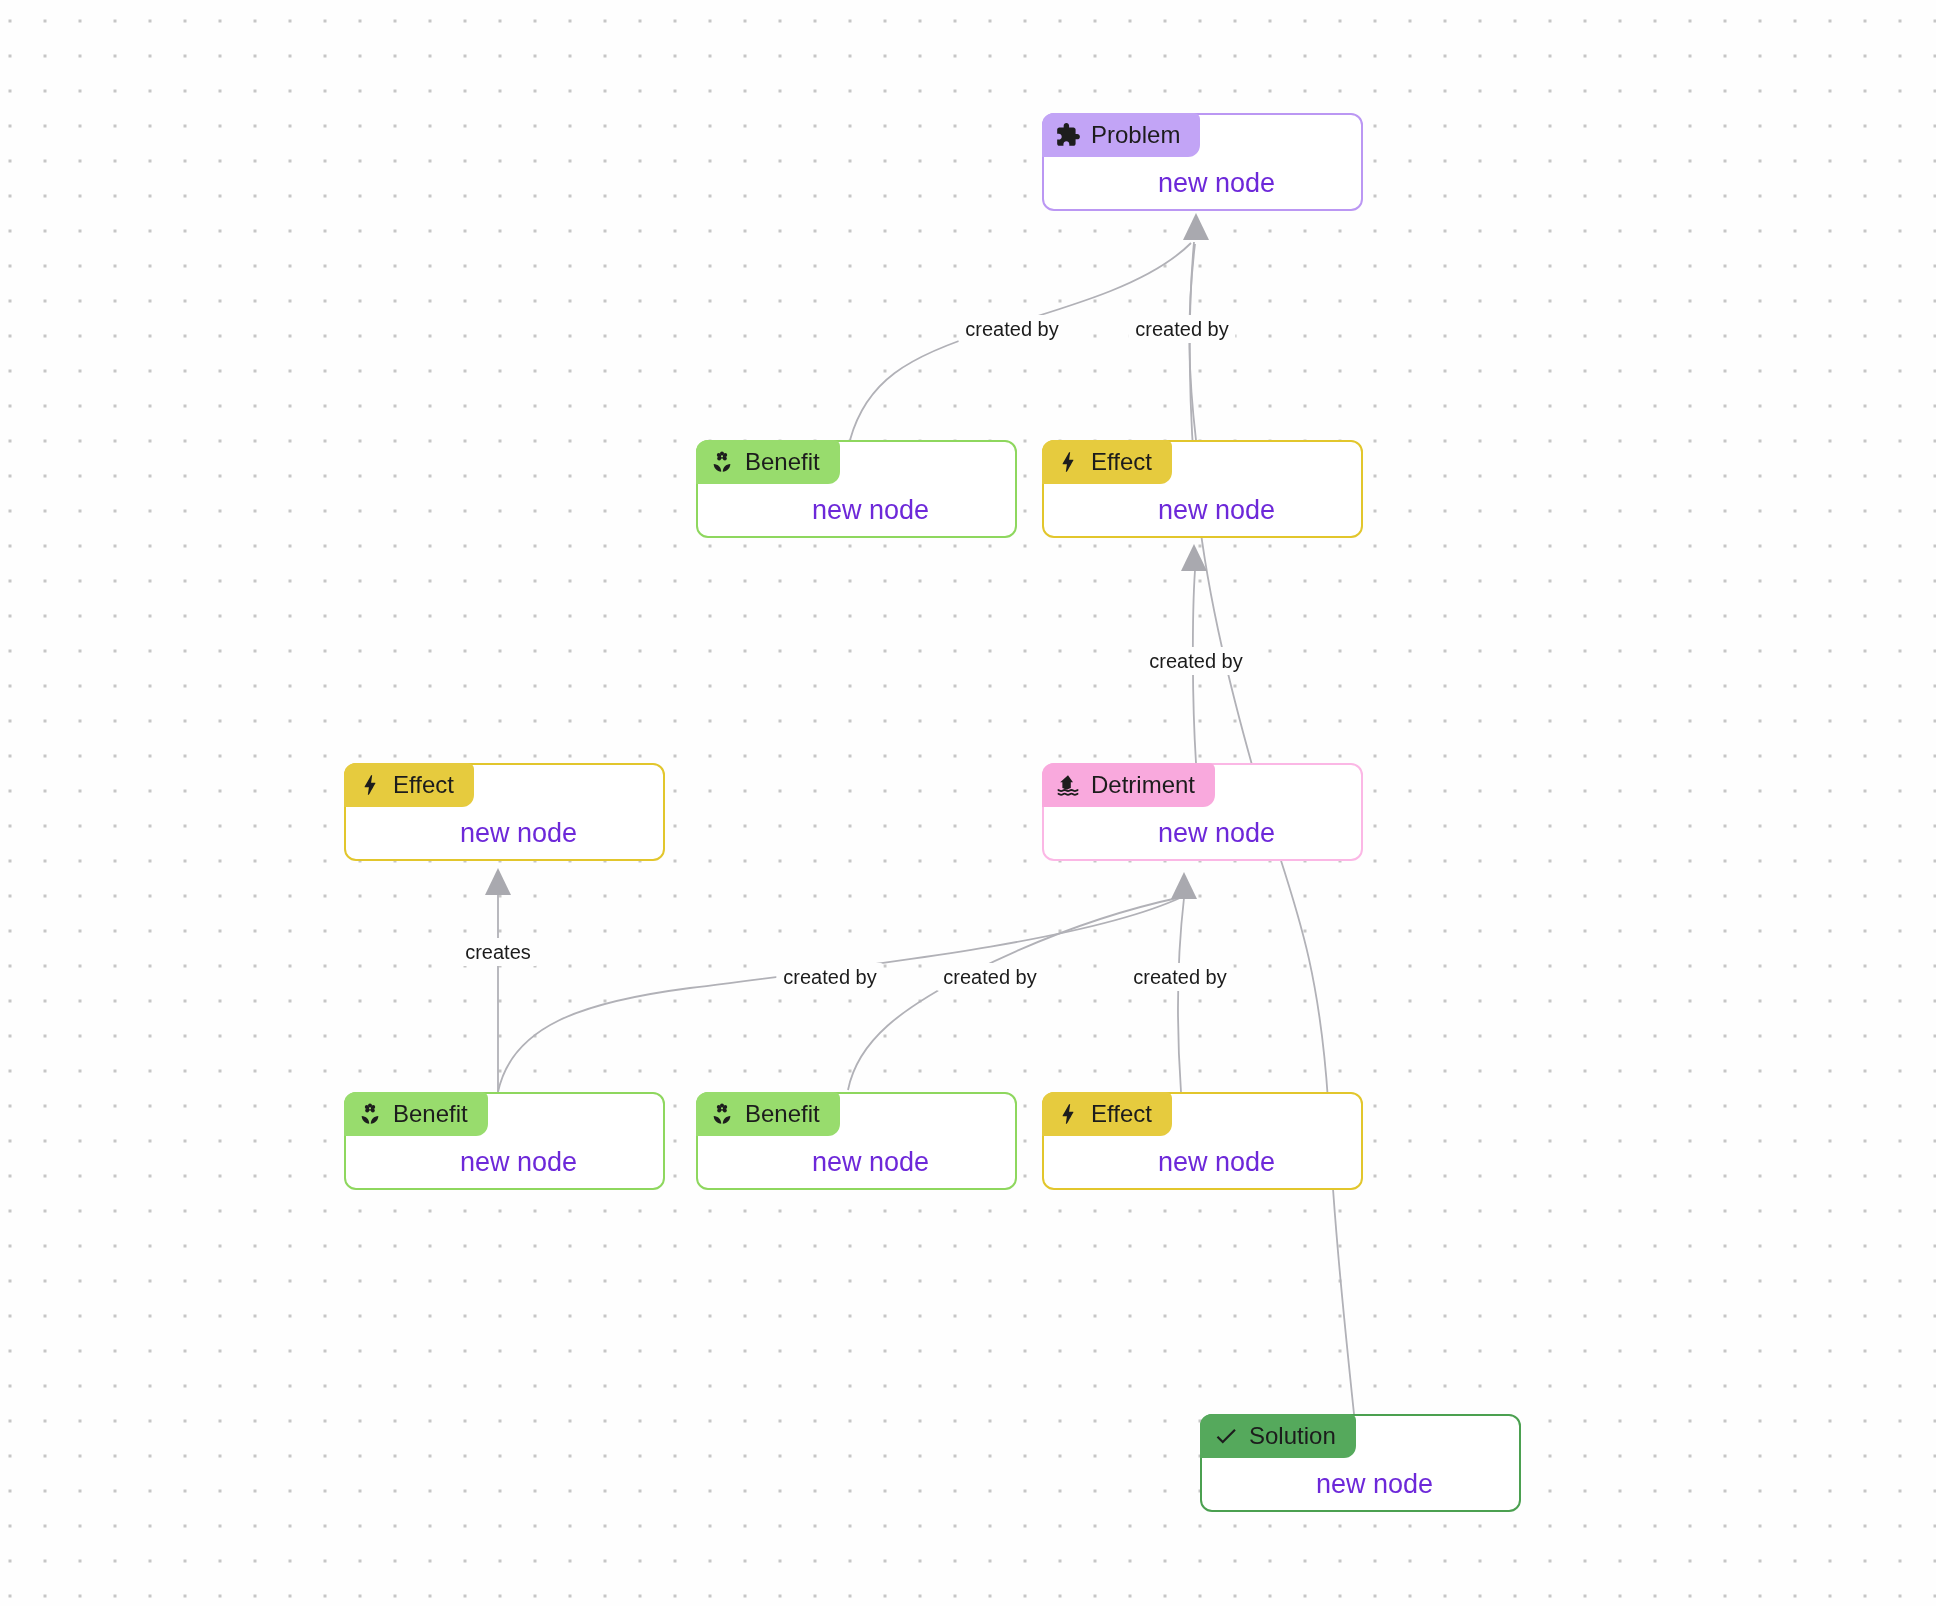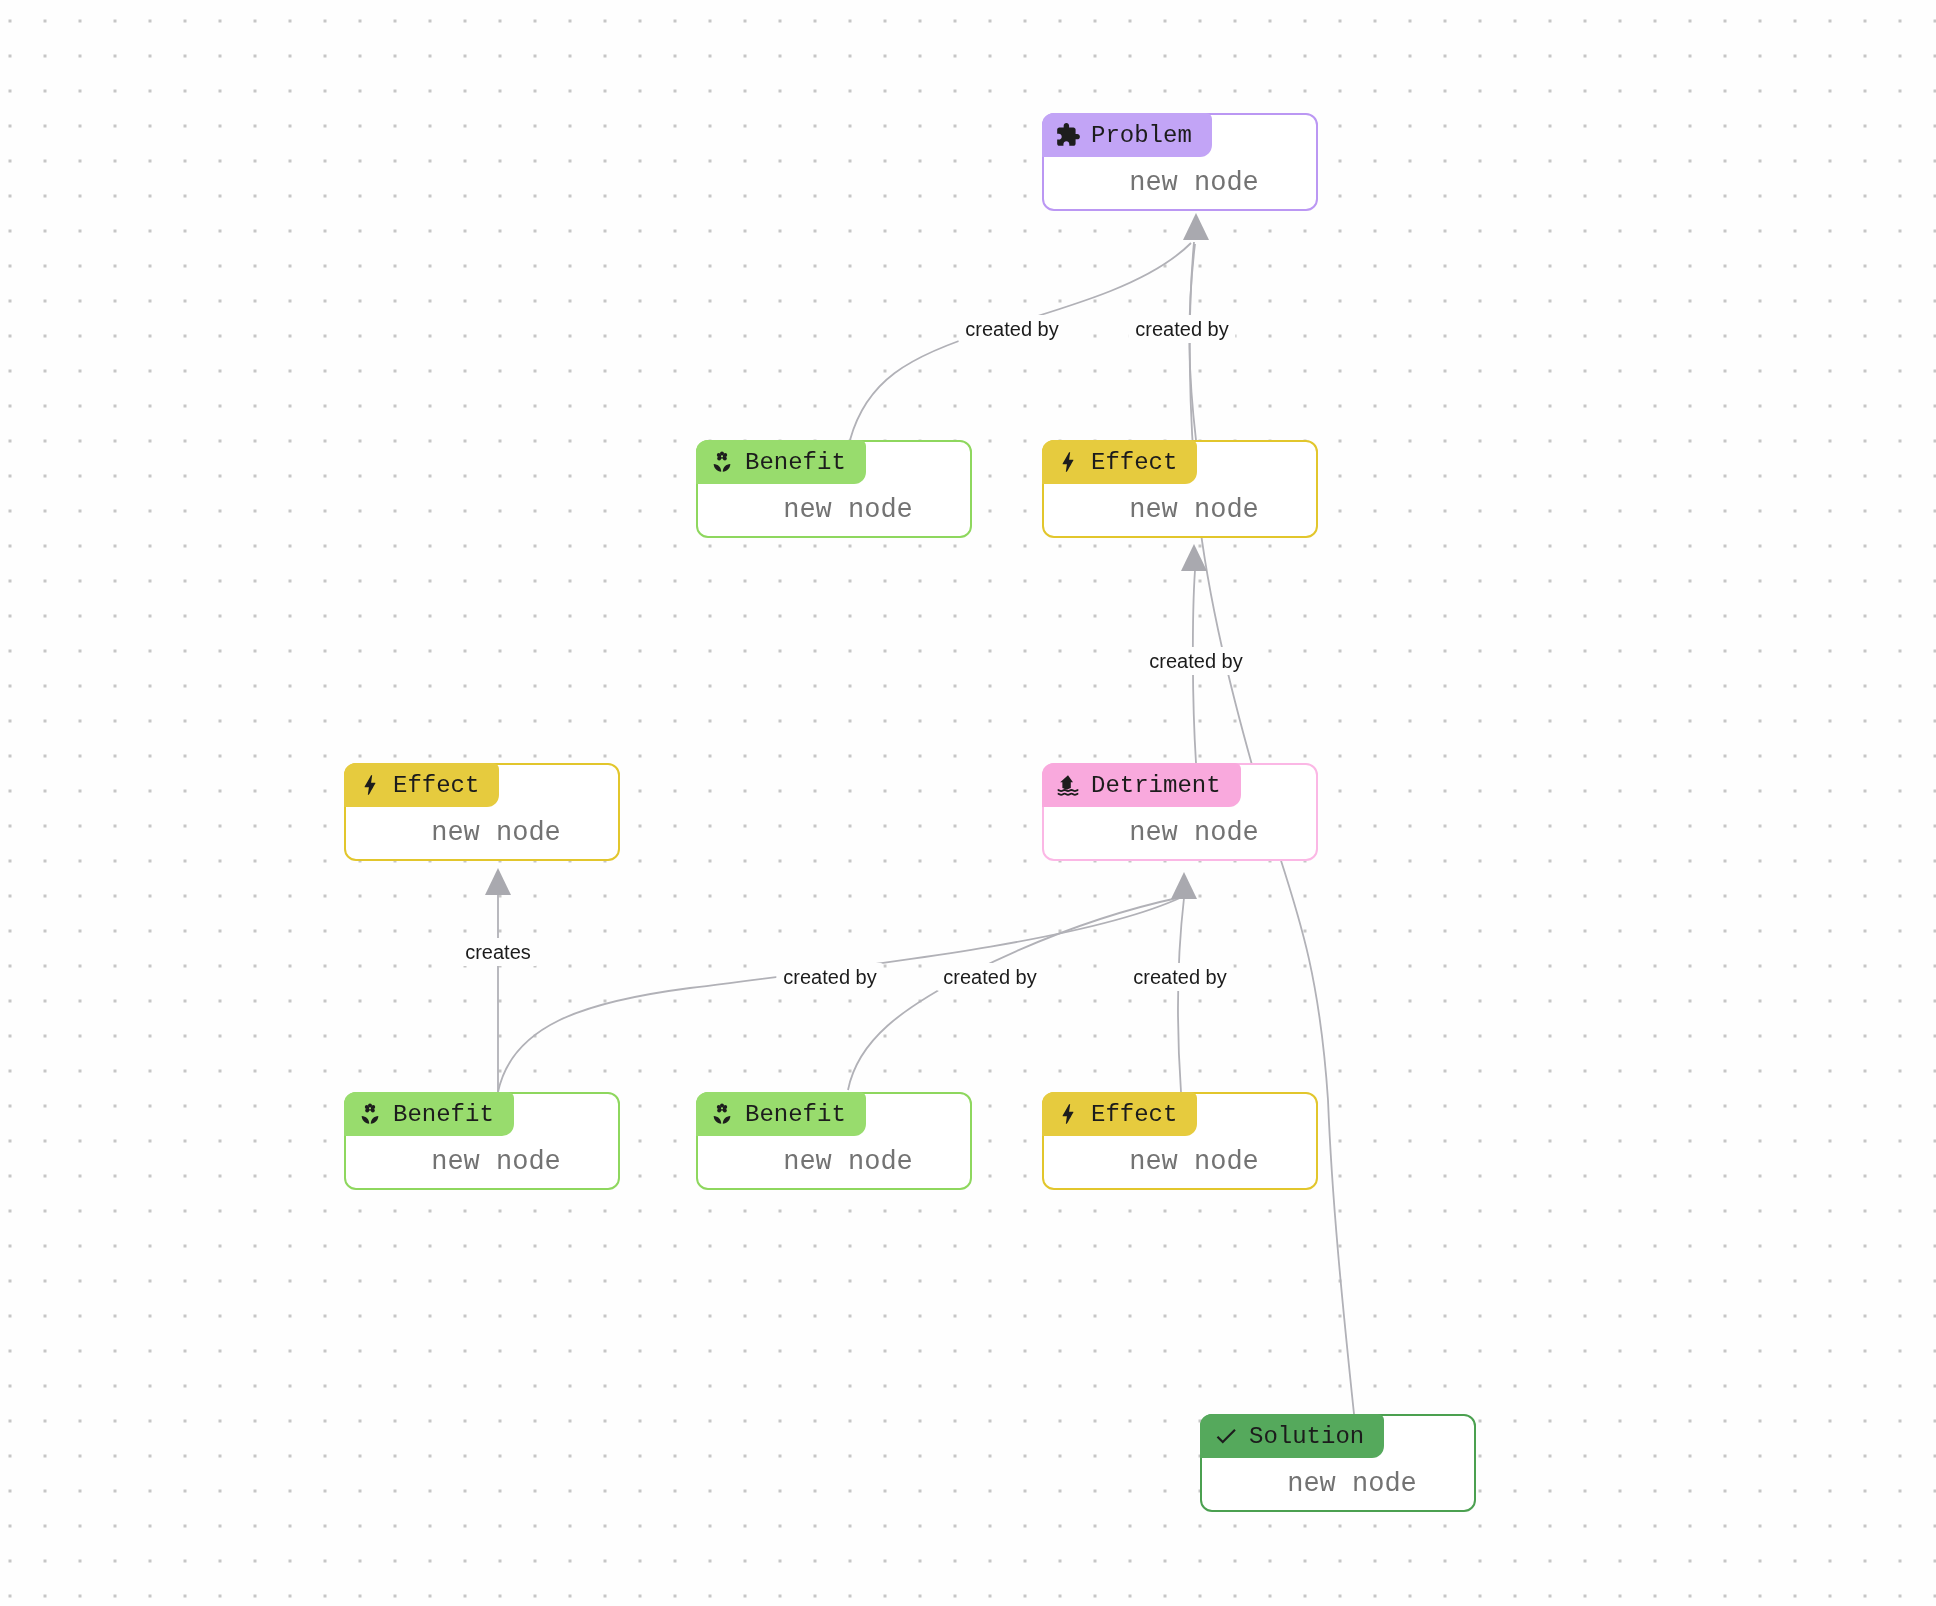--- a/index.html
+++ b/index.html
@@ -19,42 +19,41 @@
   .edge-label{
     position:absolute;
     transform:translate(-50%,-50%);
     font-size:20px;color:#1b1b1b;
     background:#fefefe;
     padding:2px 7px;border-radius:3px;
     white-space:nowrap;line-height:1.2;
   }
   .node{
     position:absolute;
-    width:276px;height:98px;
+    width:321px;height:98px;
     box-sizing:border-box;
     background:#ffffff;
     border:2px solid var(--c,#999);
     border-radius:12px;
-    font-family:Liberation Mono, monospace;
   }
   .badge{
     position:absolute;left:-2px;top:-2px;
     height:44px;
     display:flex;align-items:center;gap:10px;
     padding:0 20px 0 13px;
     background:var(--b,#ddd);
     border-radius:12px 6px 12px 0;
     color:#1c1c1c;font-size:24px;
     white-space:nowrap;
   }
   .badge svg{width:26px;height:26px;fill:#1d1d1d;flex:0 0 auto;}
   .node .title{
     position:absolute;left:0;right:0;top:44px;height:50px;
     line-height:48px;text-align:center;
-    font-size:27px;color:#737373;padding-left:28px;
+    font-size:27px;color:#6d28d9;padding-left:28px;
   }
 </style>
 </head>
 <body>
 
 <div class="canvas">
 
   <svg class="edges">
     <path class="edge" d="M 850 440 C 866 382, 906 356, 992 330 C 1082 303, 1152 282, 1191 243" style="stroke: rgb(177, 177, 183);"></path>
     <path class="edge" d="M 1196 440 C 1189 380, 1186 320, 1195 244" style="stroke: rgb(177, 177, 183);"></path>

